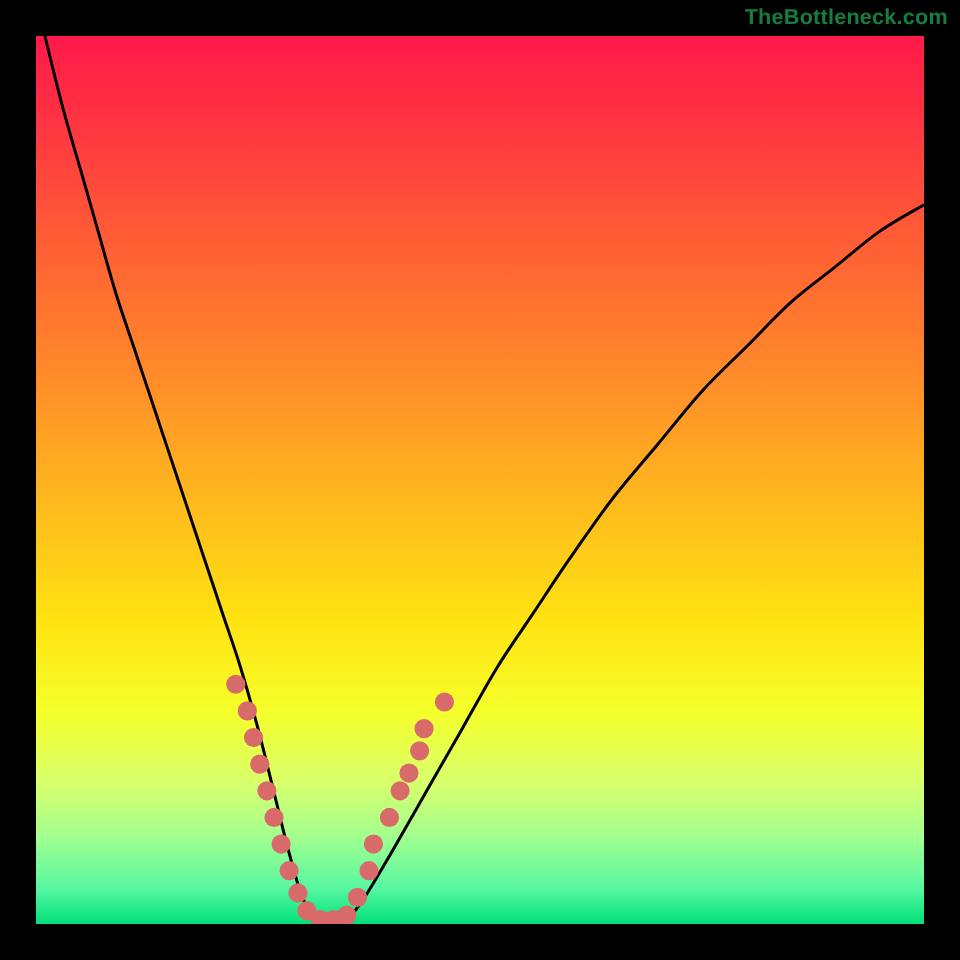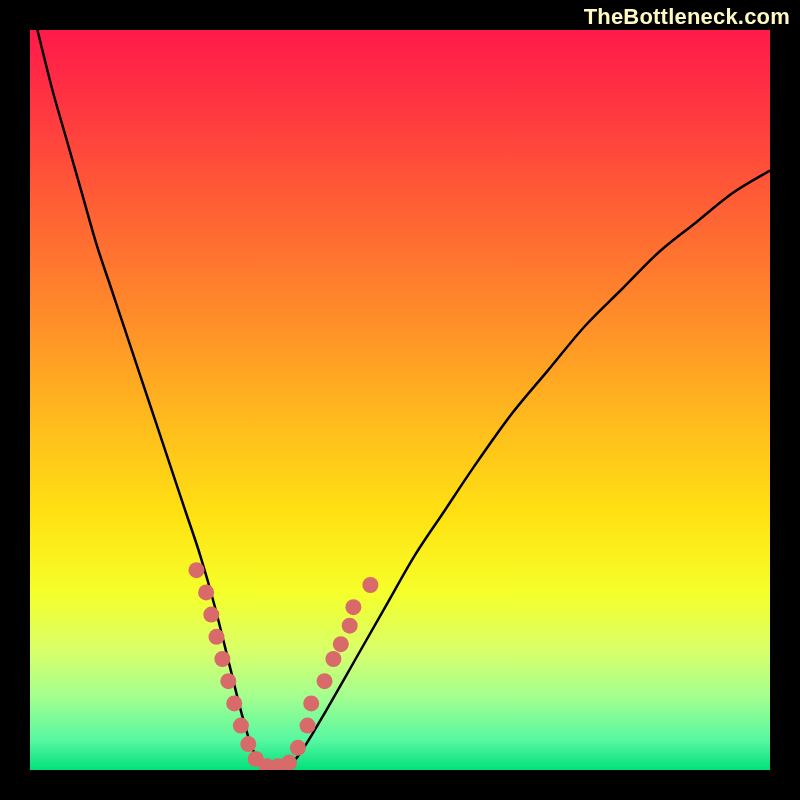--- a/index.html
+++ b/index.html
@@ -14,22 +14,22 @@
   .outer {
     width: 800px;
     height: 800px;
     background: #000;
     position: relative;
   }
   .watermark {
     position: absolute;
     top: 4px;
     right: 10px;
-    color: #fef9c3;
-    font-size: 22px;
+    color: #15803d;
+    font-size: 18px;
     font-weight: bold;
     letter-spacing: 0.2px;
     z-index: 10;
   }
   .plot-area {
     position: absolute;
     left: 30px;
     top: 30px;
     width: 740px;
     height: 740px;

